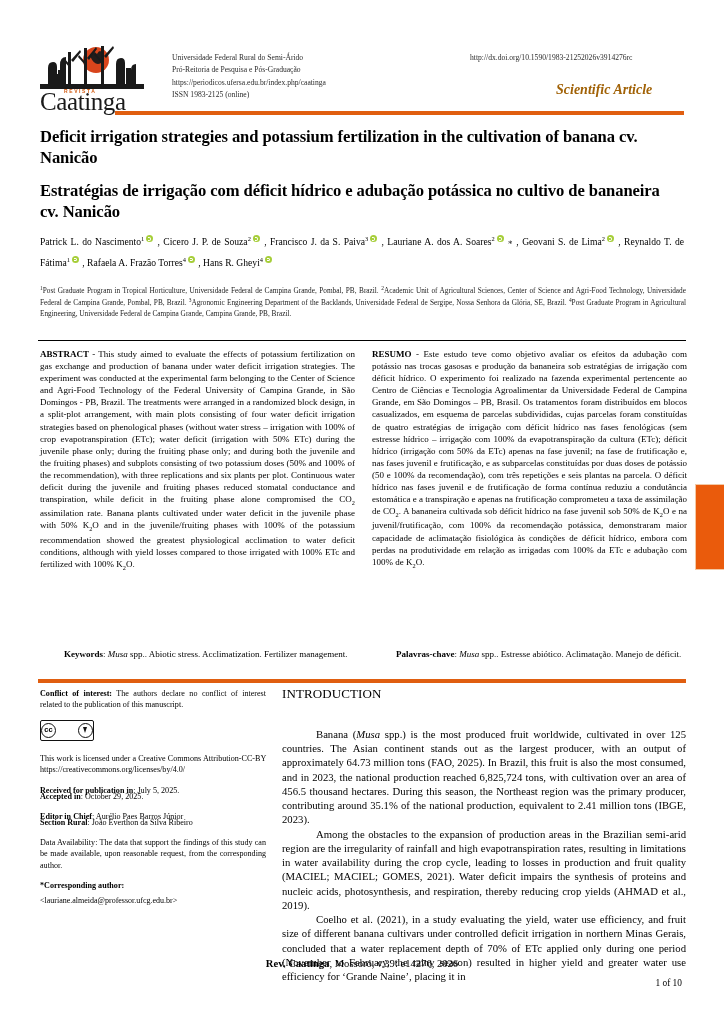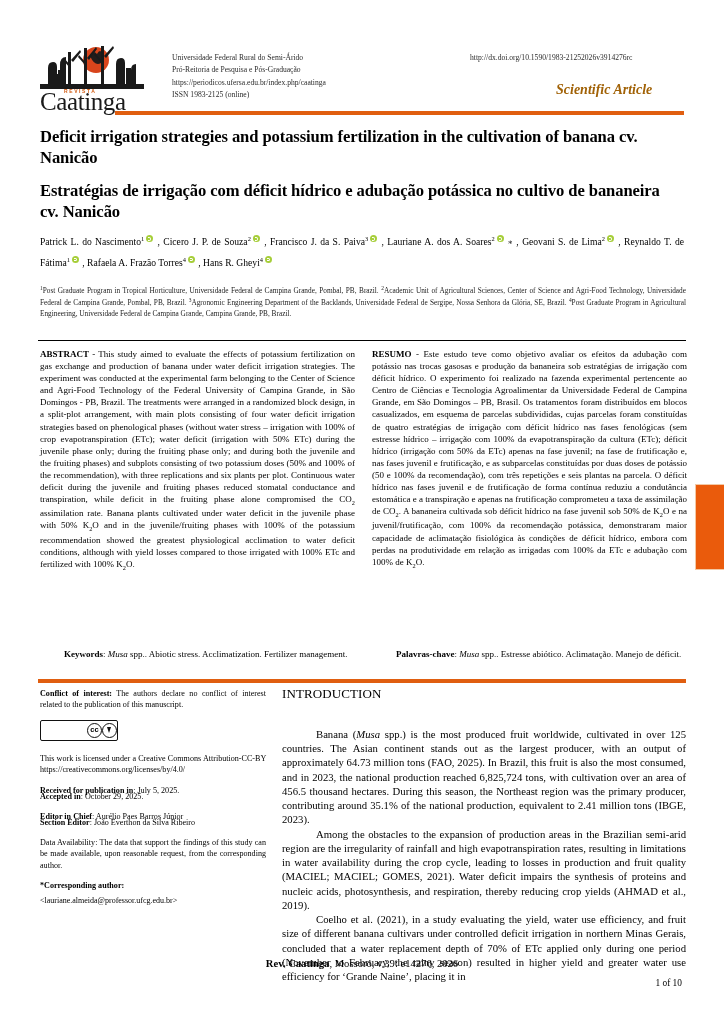--- a/index.html
+++ b/index.html
@@ -232,24 +232,23 @@
   .meta-block { text-align: justify; margin-bottom: 9px; }
   .meta-block.tight { margin-bottom: 4px; }
   .meta-block b { font-weight: bold; }
   .cc-badge {
     width: 52px;
     height: 19px;
     border: 1.4px solid #111;
     border-radius: 2px;
     display: flex;
     align-items: center;
-    justify-content: flex-end;
+    justify-content: space-between;
     margin: 10px 0 12px 0;
     background: #fff;
-    padding-left: 24px;
   }
   .cc-circle {
     width: 13px; height: 13px;
     border: 1.3px solid #111;
     border-radius: 50%;
     font-size: 7.5px;
     line-height: 11px;
     text-align: center;
     font-family: "Liberation Sans", sans-serif;
     font-weight: bold;
@@ -404,21 +403,21 @@
       <b>Received for publication in</b><span>: July 5, 2025.</span>
     </div>
     <div class="meta-block" style="margin-top:-9px;">
       <b>Accepted in</b><span>: October 29, 2025.</span>
     </div>
 
     <div class="meta-block tight">
       <b>Editor in Chief</b><span>: Aurélio Paes Barros Júnior</span>
     </div>
     <div class="meta-block" style="margin-top:-9px;">
-      <b>Section Editor</b><span>: João Everthon da Silva Ribeiro</span>
+      <b>Section Rural</b><span>: João Everthon da Silva Ribeiro</span>
     </div>
 
     <div class="meta-block">Data Availability: The data that support the findings of this study can be made available, upon reasonable request, from the corresponding author.</div>
 
     <div class="meta-block tight">
       <b>*Corresponding author:</b>
     </div>
     <div class="email">&lt;lauriane.almeida@professor.ufcg.edu.br&gt;</div>
   </div>
 

